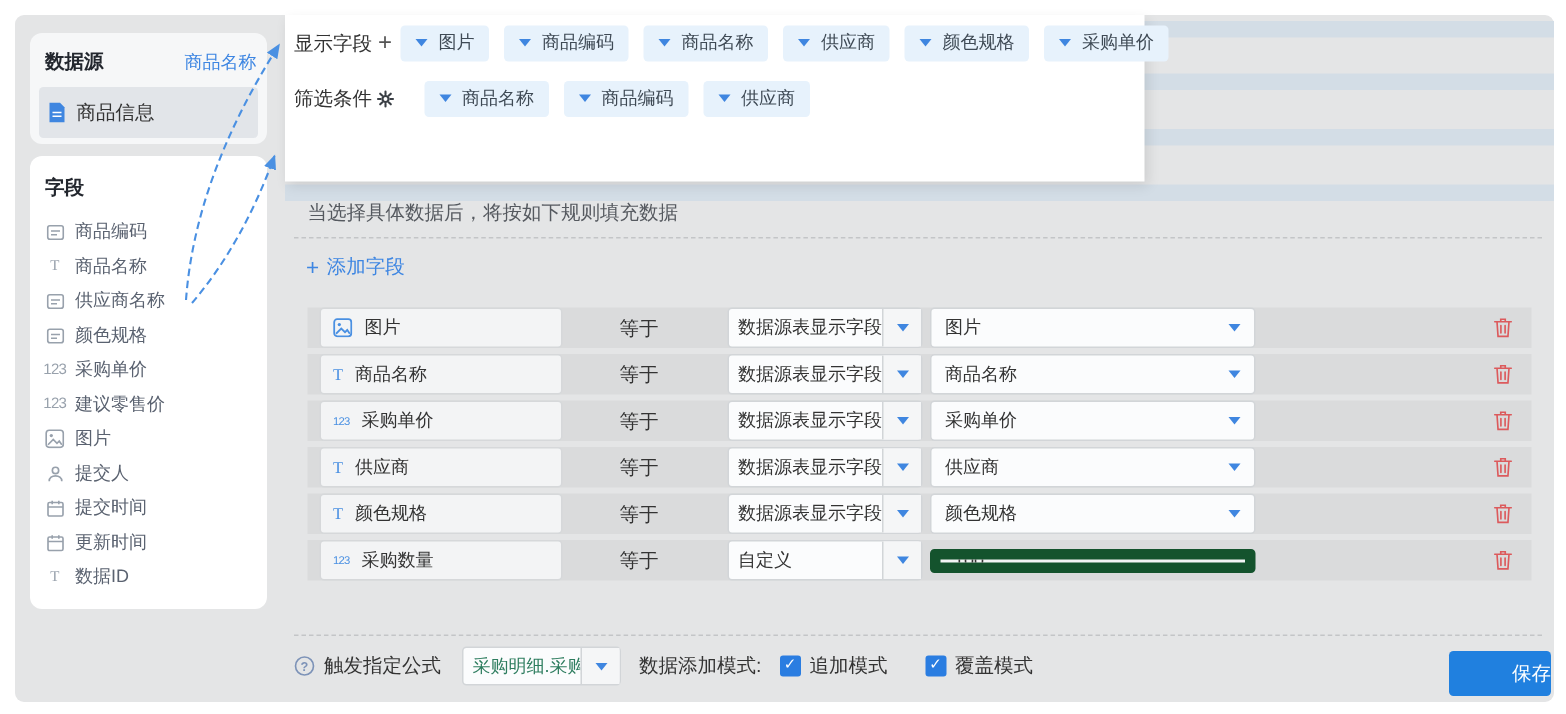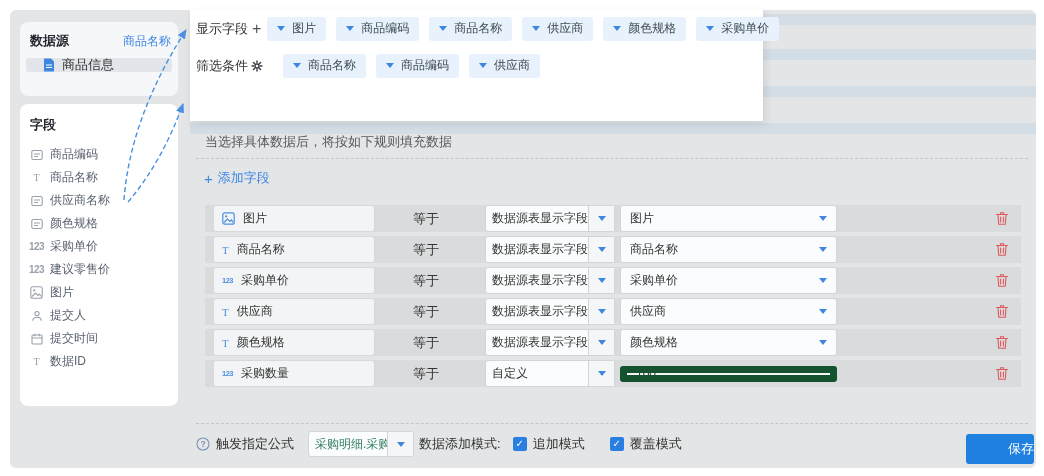--- a/index.html
+++ b/index.html
@@ -22,29 +22,29 @@
   .caret { width:0; height:0; border-left:4px solid transparent; border-right:4px solid transparent;
     border-top:5px solid #3f86e0; margin-right:7px; flex:none; }
   .placeholder { font-size:12px; color:#a6b3c2; margin-left:4px; }
   .gear { margin-left:3px; margin-right:10px; display:inline-flex; }
 
   
   .card-ds { left:20px; top:22px; width:158px; height:74px; background:#f6f7f8; border-radius:8px; }
   .card-ds-head { display:flex; justify-content:space-between; align-items:center; padding:10px 7px 0 10px; }
   .card-ds-title { font-size:13px; font-weight:bold; color:#23272e; }
   .link { font-size:12px; color:#3e86e2; cursor:pointer; }
-  .ds-item { margin:8px 6px 0 6px; height:14px; background:#e2e5e9; border-radius:3px;
-    display:flex; align-items:center; padding:0 17px; font-size:13px; color:#333; }
+  .ds-item { margin:8px 6px 0 6px; height:34px; background:#e2e5e9; border-radius:3px;
+    display:flex; align-items:center; padding:0 6px; font-size:13px; color:#333; }
   .ds-item .ic { margin-right:7px; display:inline-flex; }
   .card-fields { left:20px; top:104px; width:158px; height:302px; background:#fff; border-radius:8px; padding:12px 0 0 10px; }
   .card-fields-title { font-size:13px; font-weight:bold; color:#23272e; margin-bottom:9px; }
   .f-item { height:23px; display:flex; align-items:center; font-size:12px; color:#5a6270; cursor:grab; }
   .f-item .ic { width:13px; margin-right:7px; display:inline-flex; justify-content:center; color:#98a1ac;
     font-size:10px; align-items:center; }
-  .ic-123 { font-size:7.5px; letter-spacing:-0.5px; color:#98a1ac; font-weight:bold; }
+  .ic-123 { font-size:7.5px; letter-spacing:-0.5px; color:#98a1ac; font-weight:normal; }
   .ic-T { font-size:11px; color:#98a1ac; font-family:"Liberation Serif","DejaVu Serif",serif; }
 
   
   .hint { left:205px; top:133px; font-size:13px; color:#55595f; }
   .dash-sep { left:196px; width:832px; border-top:1px dashed #c3c5c7; }
   .add-field { left:204px; top:169px; font-size:13px; color:#3e86e2; cursor:pointer; display:flex; align-items:center; }
   .add-field .plus { font-size:15px; margin-right:5px; }
   .rule-row { left:205px; width:816px; height:27px; background:#dadbdc; display:flex; align-items:center; }
   .fbox { margin-left:8px; width:162px; height:27px; background:#f3f4f5; border:1px solid #d6d8da;
     border-radius:3px; display:flex; align-items:center; padding:0 8px; font-size:12px; color:#333; }
@@ -221,20 +221,29 @@
   <div class="f-item">
     <span class="ic">
         <svg width="12" height="12" viewBox="0 0 12 12" fill="none" stroke="#98a1ac" stroke-width="1.1">
           <rect x="1" y="2" width="10" height="9" rx="1"></rect>
           <path d="M1 5h10 M3.8 0.8v2.4 M8.2 0.8v2.4"></path>
         </svg>
       </span>
     <span>提交时间</span>
   </div>
   <div class="f-item">
+    <span class="ic">
+        <svg width="12" height="12" viewBox="0 0 12 12" fill="none" stroke="#98a1ac" stroke-width="1.1">
+          <rect x="1" y="2" width="10" height="9" rx="1"></rect>
+          <path d="M1 5h10 M3.8 0.8v2.4 M8.2 0.8v2.4"></path>
+        </svg>
+      </span>
+    <span>更新时间</span>
+  </div>
+  <div class="f-item">
     <span class="ic ic-T">T</span>
     <span>数据ID</span>
   </div>
 </div>
 
 <div class="abs hint">当选择具体数据后，将按如下规则填充数据</div>
 <div class="abs dash-sep" style="top:158px"></div>
 
 <div class="abs add-field">
   <span class="plus">+</span>
@@ -401,21 +410,21 @@
         <text x="7" y="10" text-anchor="middle" font-size="8.5" fill="#7d93b8" font-weight="bold">?</text>
       </svg>
   </span>
   <span class="lab">触发指定公式</span>
   <div class="dd formula-dd">
     <span class="dd-text">采购明细.采购...</span>
     <span class="dd-caret">
         <i class="caret"></i>
       </span>
   </div>
-  <span class="lab" style="margin-left:5px">数据添加模式:</span>
+  <span class="lab" style="margin-left:12px">数据添加模式:</span>
   <span class="cb-wrap" style="margin-left:12px">
     <span class="cb">✓</span>
     <span class="lab">追加模式</span>
   </span>
   <span class="cb-wrap" style="margin-left:25px">
     <span class="cb">✓</span>
     <span class="lab">覆盖模式</span>
   </span>
 </div>
 

